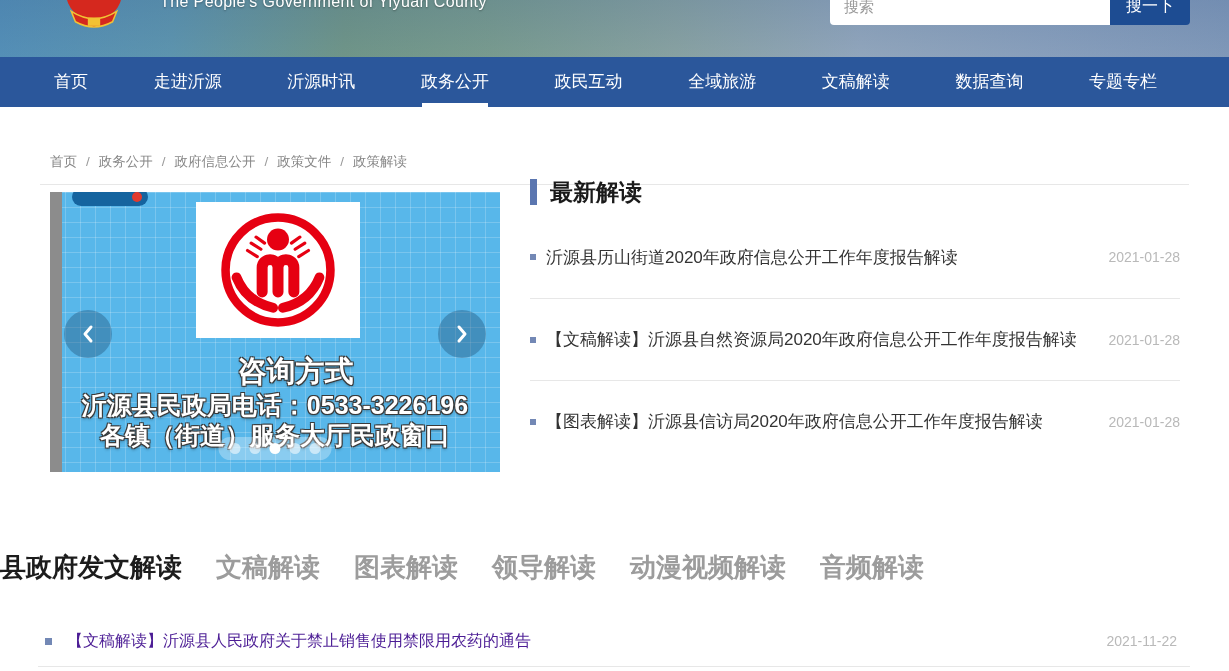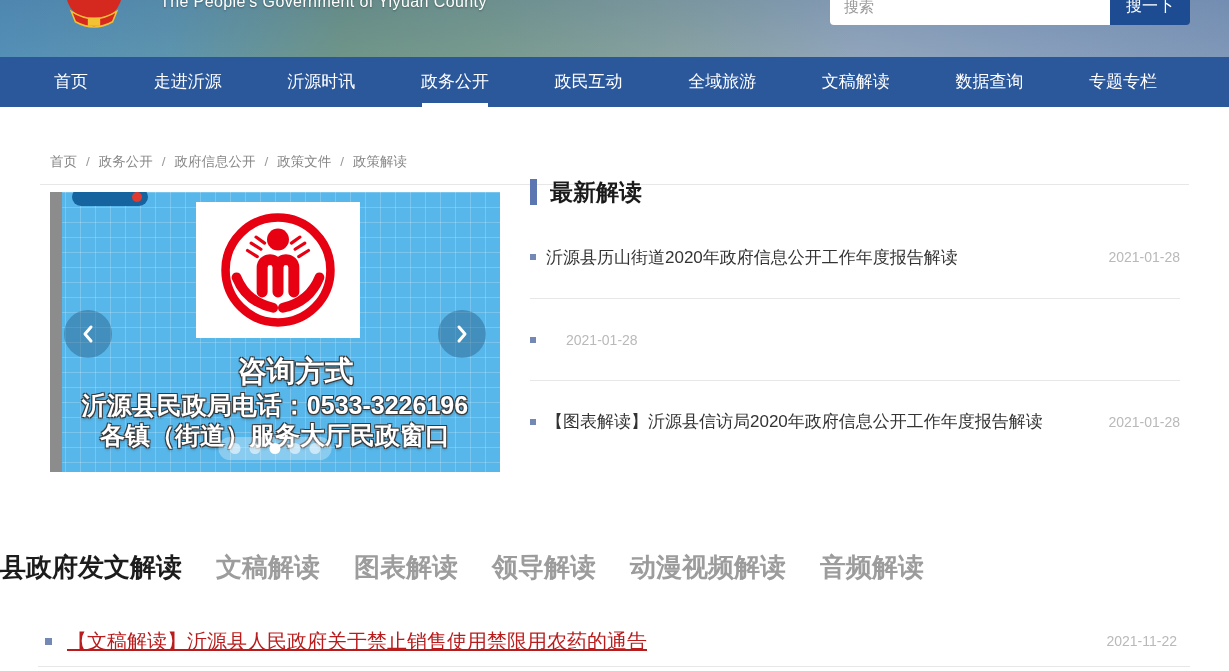--- a/index.html
+++ b/index.html
@@ -129,21 +129,21 @@
   }
   .tab {
     font-size:26px; font-weight:bold; color:#9c9c9c; line-height:34px;
     cursor:pointer; white-space:nowrap;
   }
   .tab.active { color:#1c1c1c; }
   
   .article-list { position:absolute; left:0; top:624px; width:1229px; }
   .article-row { position:relative; height:34px; display:flex; align-items:center; }
   .article-row .bullet { margin-left:45px; width:7px; height:7px; margin-right:15px; }
-  .article-title { font-size:20px; color:#b91c1c; cursor:pointer; flex:1 1 auto; white-space:nowrap;text-decoration:underline; }
+  .article-title { font-size:16px; color:#4c1d95; cursor:pointer; flex:1 1 auto; white-space:nowrap; }
   .article-date { font-size:14px; color:#b9b9b9; margin-right:52px; }
   .bottom-divider { position:absolute; left:38px; right:39px; top:666px; height:1px; background:#e7e7e7; }
 </style>
 </head>
 <body>
 
 <header class="header">
   <svg class="emblem" viewBox="0 0 64 64">
     <circle cx="32" cy="28" r="27" fill="#d5281e"></circle>
     <path d="M7 30 Q6 12 22 4" fill="none" stroke="#f2c234" stroke-width="5" stroke-linecap="round"></path>
@@ -231,20 +231,21 @@
     <span class="latest-title">最新解读</span>
   </div>
   <div class="latest-list" id="latest-list">
       <div class="news-row">
         <span class="bullet"></span>
         <span class="news-title">沂源县历山街道2020年政府信息公开工作年度报告解读</span>
         <span class="news-date">2021-01-28</span>
       </div>
       <div class="news-row">
         <span class="bullet"></span>
+        <span class="news-title">【文稿解读】沂源县自然资源局2020年政府信息公开工作年度报告解读</span>
         <span class="news-date">2021-01-28</span>
       </div>
       <div class="news-row">
         <span class="bullet"></span>
         <span class="news-title">【图表解读】沂源县信访局2020年政府信息公开工作年度报告解读</span>
         <span class="news-date">2021-01-28</span>
       </div>
     </div>
 </section>
 

